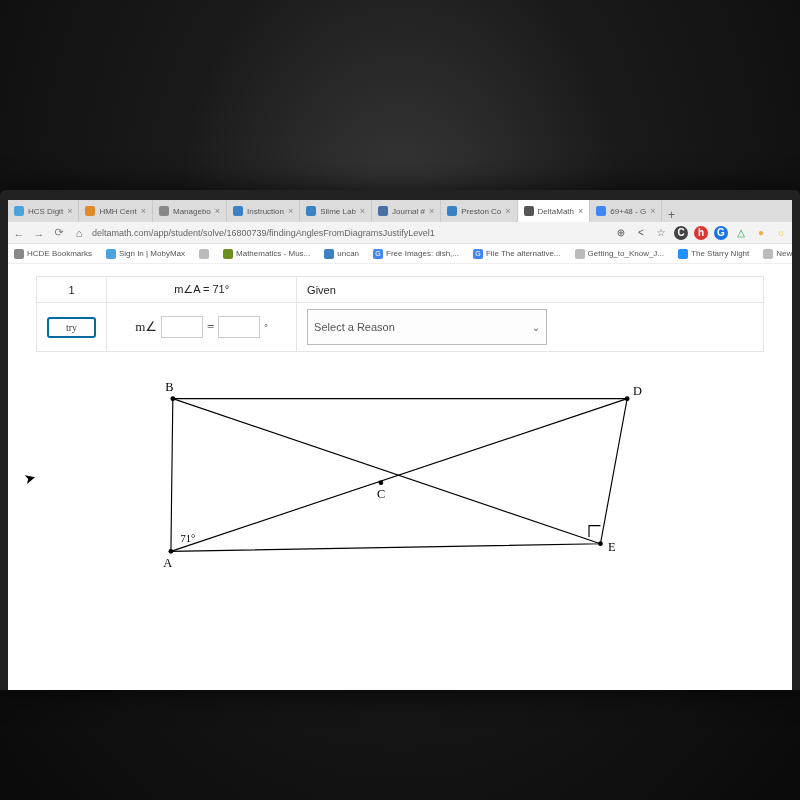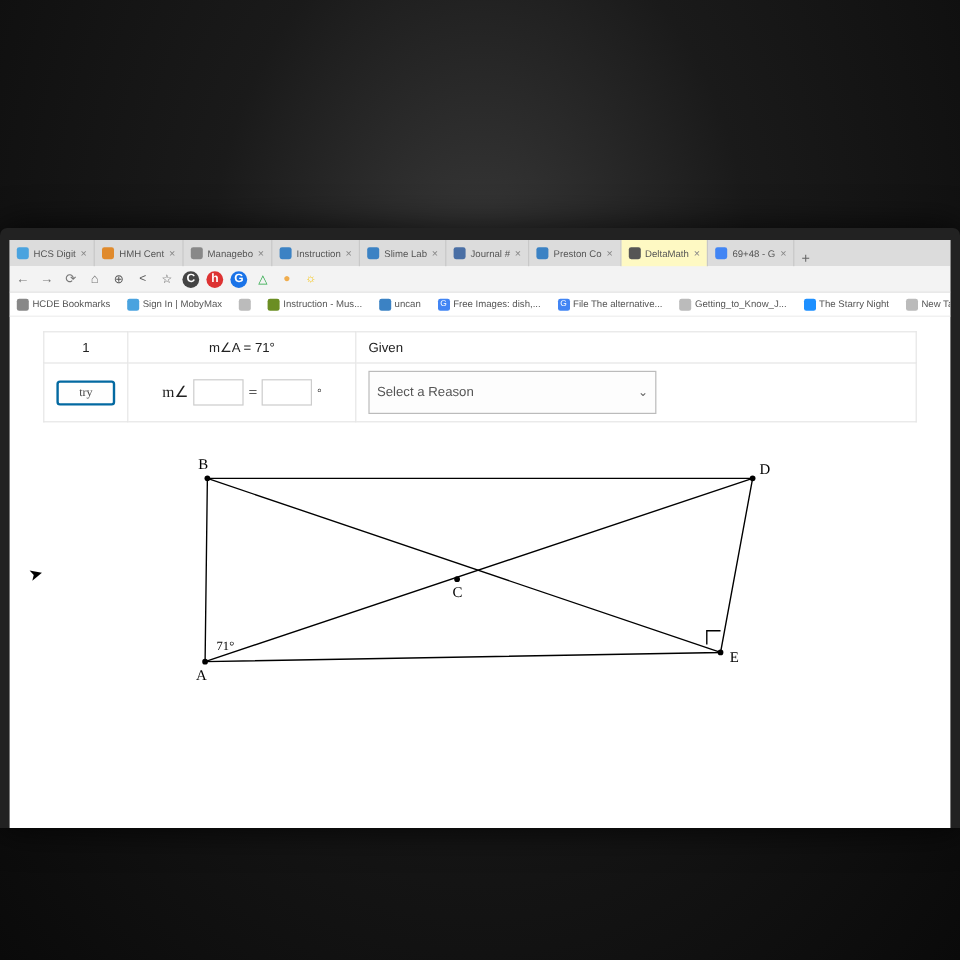--- a/index.html
+++ b/index.html
@@ -49,21 +49,21 @@
   }
   .tab {
     display: flex;
     align-items: center;
     gap: 4px;
     padding: 0 6px;
     height: 100%;
     border-right: 1px solid #c8c8c8;
     min-width: 0;
   }
-  .tab.active { background: #fef9c3; }
+  .tab.active { background: #ffffff; }
   .favicon {
     width: 10px; height: 10px; border-radius: 2px;
     display: inline-block; flex-shrink: 0;
   }
   .tab-close { color:#888; font-size:9px; }
   .new-tab { width: 18px; text-align:center; color:#666; font-size:12px; }
   
   .addrbar {
     display: flex;
     align-items: center;
@@ -235,20 +235,21 @@
             <span class="tab-close">×</span>
           </div>
         <div class="new-tab">+</div>
       </div>
 
       <div class="addrbar">
         <span class="nav-icon">←</span>
         <span class="nav-icon">→</span>
         <span class="nav-icon">⟳</span>
         <span class="nav-icon">⌂</span>
+        <span class="url">deltamath.com/app/student/solve/16800739/findingAnglesFromDiagramsJustifyLevel1</span>
         <div class="addr-icons">
           <span>⊕</span>
           <span>&lt;</span>
           <span>☆</span>
           <span class="circ" style="background:#444">C</span>
           <span class="circ" style="background:#d33">h</span>
           <span class="circ" style="background:#1a73e8">G</span>
           <span style="color:#28a745">△</span>
           <span style="color:#f0ad4e">●</span>
           <span style="color:#f5c518">☼</span>
@@ -262,21 +263,21 @@
           </span>
         <span class="bookmark">
             <span class="bm-ico" style="background:#4aa3df"></span>
             <span>Sign In | MobyMax</span>
           </span>
         <span class="bookmark">
             <span class="bm-ico" style="background:#bbb"></span>
           </span>
         <span class="bookmark">
             <span class="bm-ico" style="background:#6b8e23"></span>
-            <span>Instruction - Mus...</span>
+            <span>Mathematics - Mus...</span>
           </span>
         <span class="bookmark">
             <span class="bm-ico" style="background:#3b82c4"></span>
             <span>uncan</span>
           </span>
         <span class="bookmark">
             <span class="bm-ico" style="background:#4285f4;color:#fff;font-size:7px;text-align:center;line-height:10px">G</span>
             <span>Free Images: dish,...</span>
           </span>
         <span class="bookmark">

